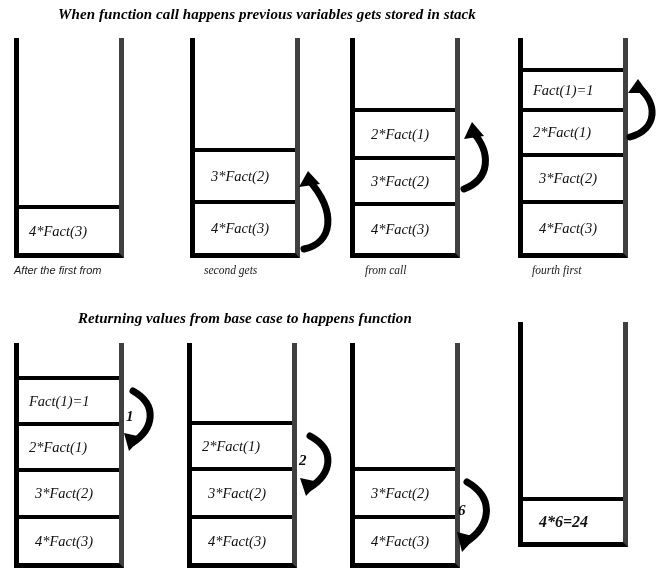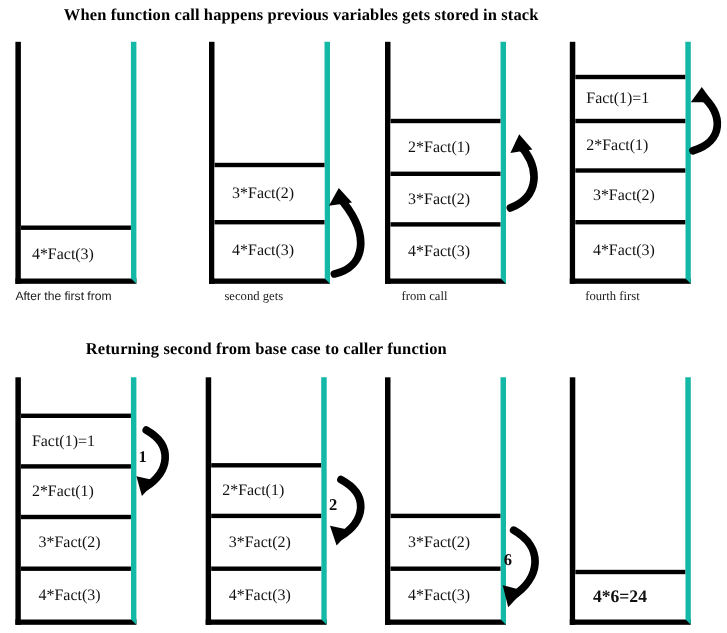--- a/index.html
+++ b/index.html
@@ -7,38 +7,39 @@
     padding: 0;
     background: #ffffff;
   }
   #canvas {
     position: relative;
     width: 661px;
     height: 575px;
     background: #ffffff;
     overflow: hidden;
     font-family: "Liberation Serif", serif;
+    font-style: italic;
   }
 
   .section-title {
     position: absolute;
     font-family: "Liberation Serif", serif;
     font-weight: bold;
     font-size: 15px;
     color: #000000;
     white-space: nowrap;
     letter-spacing: 0.1px;
   }
 
   
   .stack {
     position: absolute;
     box-sizing: border-box;
     border-left: 5px solid #000;
-    border-right: 5px solid #14b8a6;
+    border-right: 5px solid #404040;
     border-bottom: 5px solid #000;
     border-top: none;
     background: transparent;
   }
 
   
   .cells {
     position: absolute;
     left: 0;
     right: 0;
@@ -146,21 +147,21 @@
   </div>
   <div class="caption" style="left:532px; top:264px;">fourth first</div>
 
   <div class="arrow" style="left:624px; top:75px;">
     <svg width="46" height="70" viewBox="0 0 46 70">
       <path d="M6 62 C 34 54, 34 28, 14 12" fill="none" stroke="#000" stroke-width="7" stroke-linecap="round"></path>
       <path d="M14 4 L 4 18 L 24 18 Z" fill="#000"></path>
     </svg>
   </div>
 
-  <div class="section-title" style="left:78px; top:310px;">Returning second from base case to caller function</div>
+  <div class="section-title" style="left:78px; top:310px;">Returning values from base case to happens function</div>
 
   <div class="stack" style="left:14px; top:343px; width:110px; height:225px;">
     <div class="cells">
       <div class="cell pad-left" style="height:46px;">Fact(1)=1</div>
       <div class="cell pad-left" style="height:46px;">2*Fact(1)</div>
       <div class="cell pad-mid" style="height:47px;">3*Fact(2)</div>
       <div class="cell pad-mid" style="height:48px;">4*Fact(3)</div>
     </div>
   </div>
 
@@ -196,19 +197,19 @@
   </div>
 
   <div class="arrow" style="left:455px; top:474px;">
     <svg width="48" height="82" viewBox="0 0 48 82">
       <path d="M12 8 C 40 24, 36 52, 11 68" fill="none" stroke="#000" stroke-width="7" stroke-linecap="round"></path>
       <path d="M7 78 L 21 63 L 2 58 Z" fill="#000"></path>
     </svg>
   </div>
   <div class="arrow-label" style="left:458px; top:502px;">6</div>
 
-  <div class="stack" style="left:518px; top:343px; width:110px; height:225px;">
+  <div class="stack" style="left:518px; top:322px; width:110px; height:225px;">
     <div class="cells">
       <div class="cell pad-mid bold" style="height:45px;">4*6=24</div>
     </div>
   </div>
 
 </div>
 
 </body></html>

